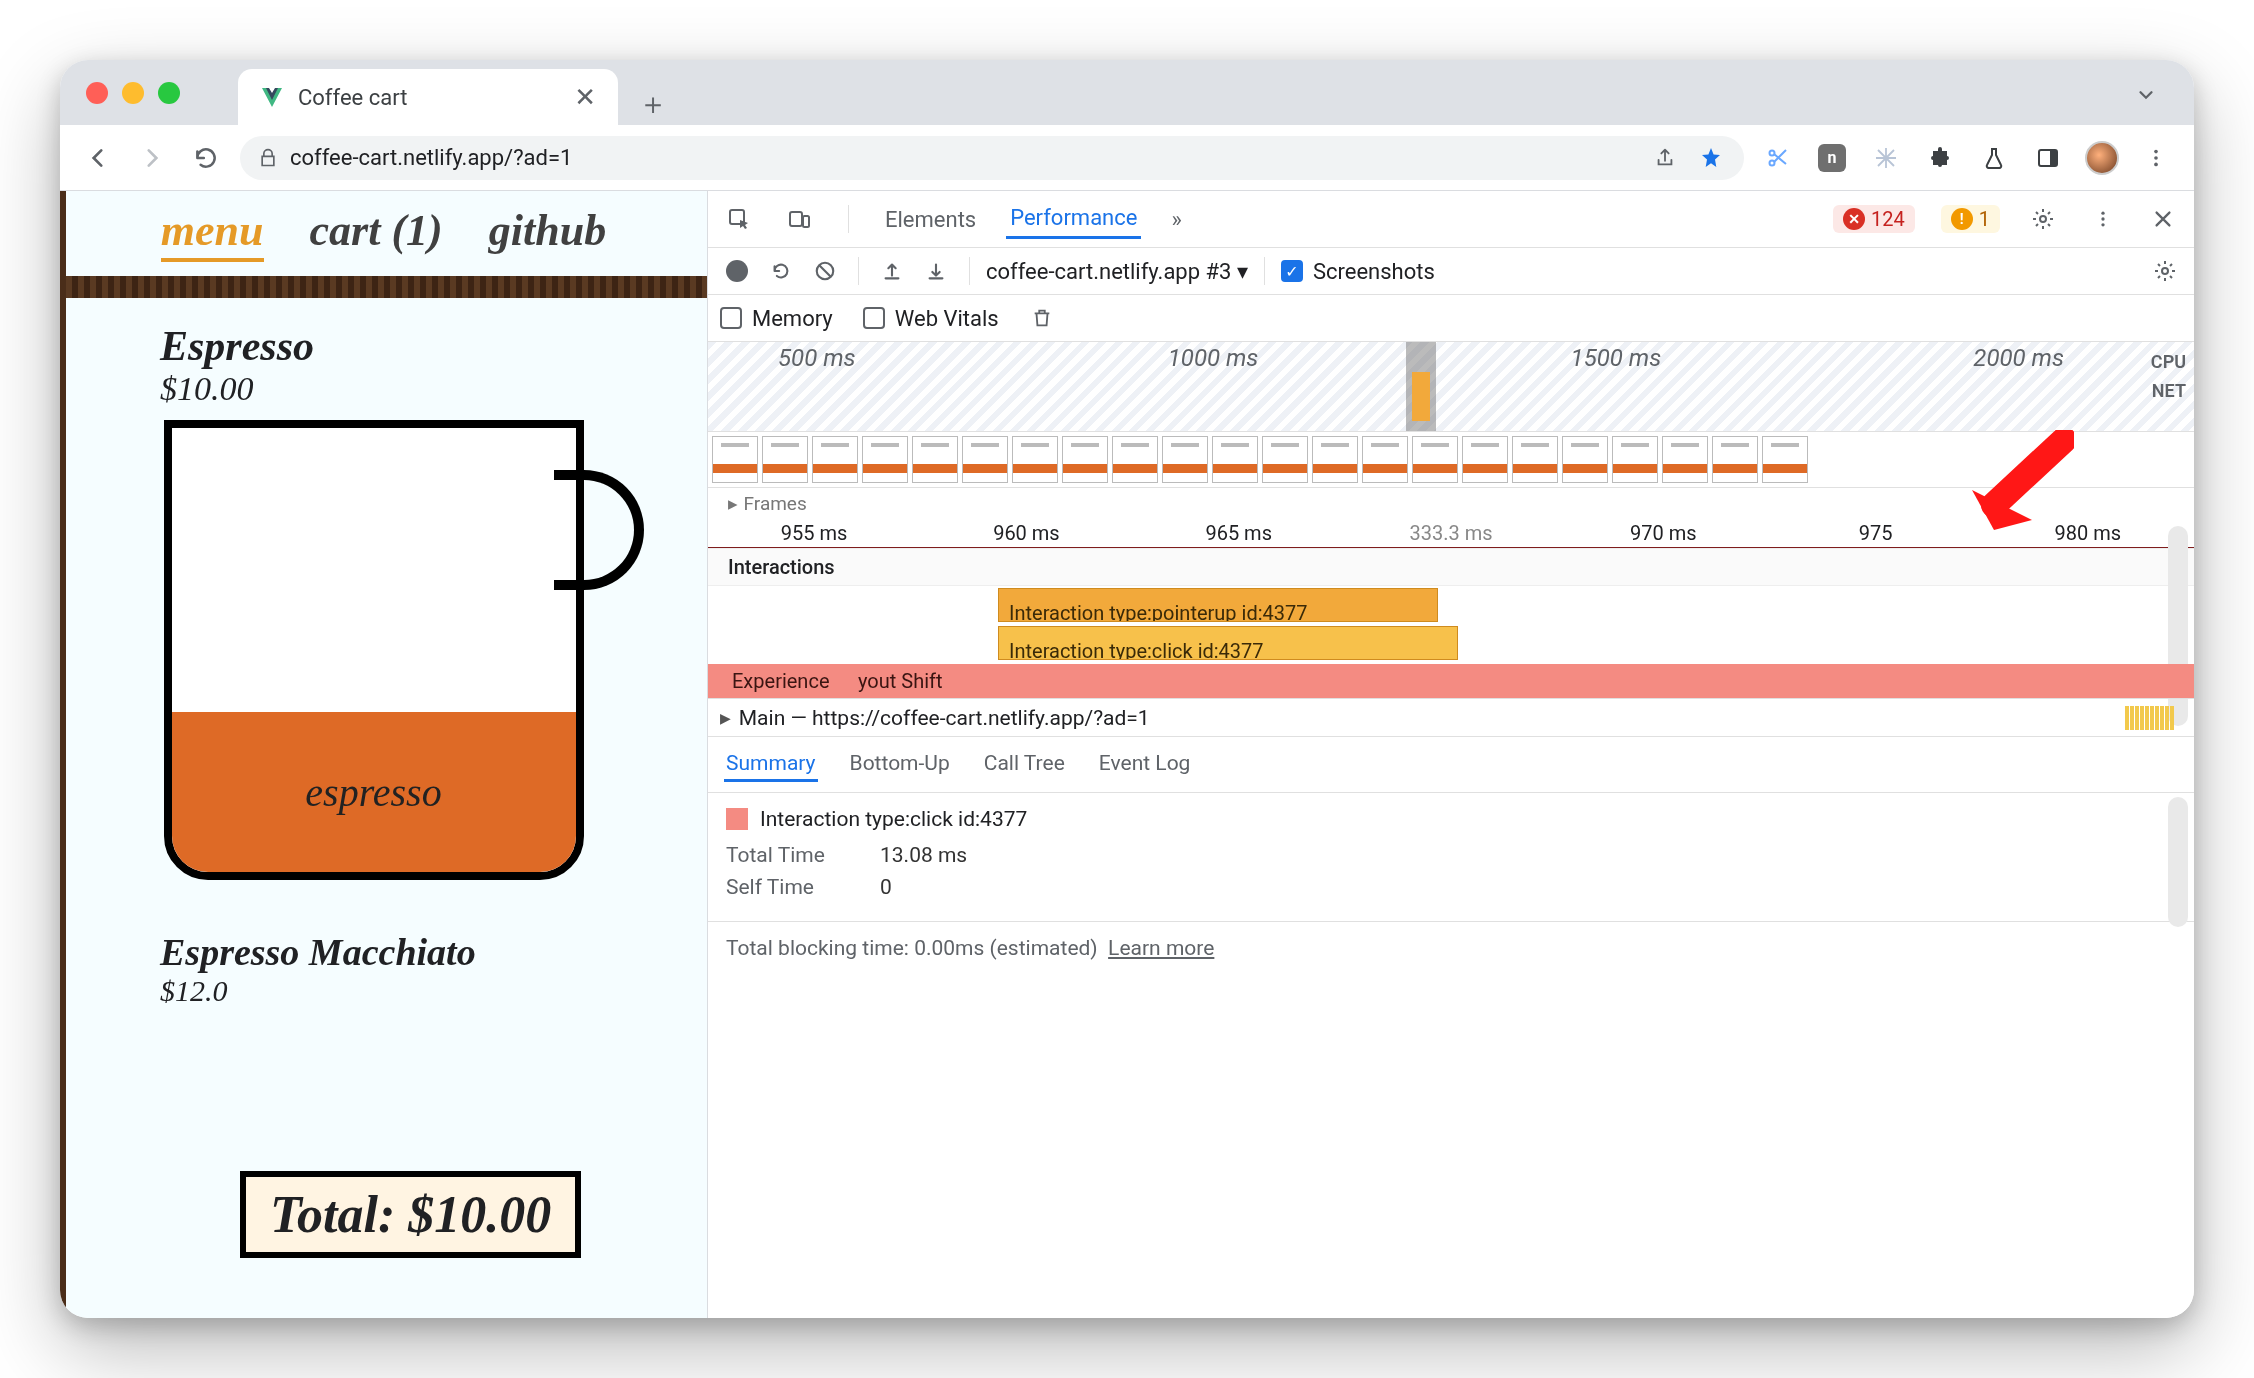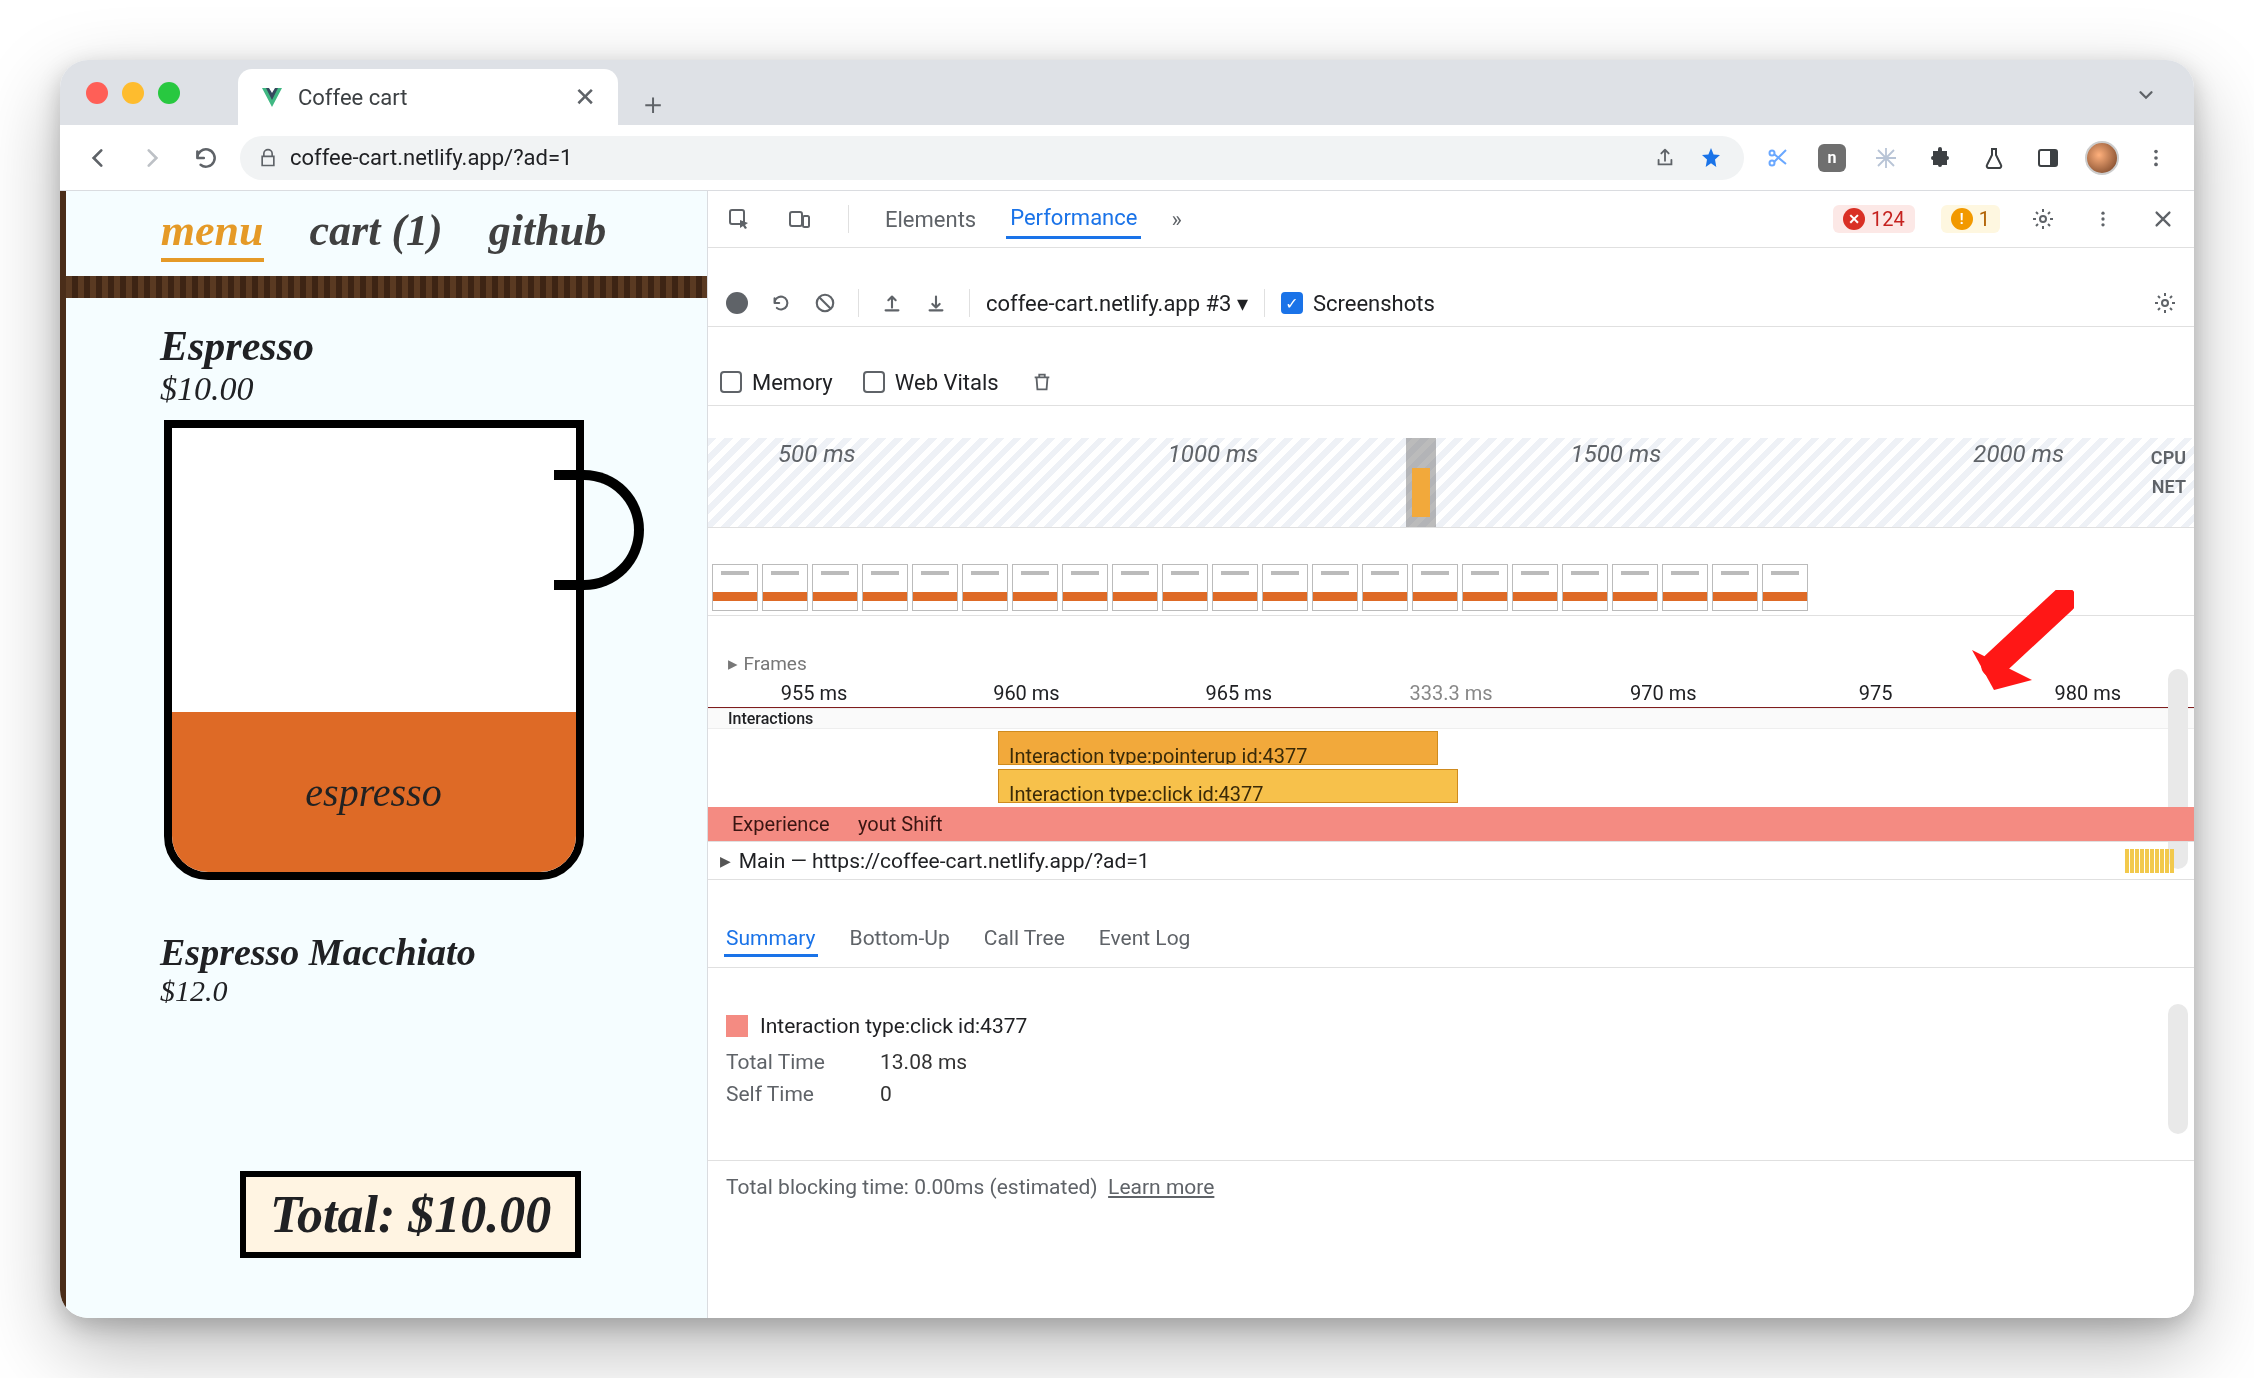--- a/index.html
+++ b/index.html
@@ -70,21 +70,21 @@
   .fill { position:absolute; left:0; bottom:0; right:0; height:160px; background:#de6a26; display:flex; align-items:center; justify-content:center; }
   .fill span { font-family:"Brush Script MT","Segoe Script",cursive; font-style:italic; font-size:40px; color:#222; }
   .handle { position:absolute; right:-20px; top:50px; width:90px; height:120px; border:10px solid #000; border-left:none; border-radius:0 70px 70px 0; }
   .product2 { padding: 40px 40px 0 100px; font-family:"Brush Script MT","Segoe Script",cursive; }
   .totalbar {
     position:absolute; left:180px; bottom:60px; background:#fff4e2; border:6px solid #000;
     font-family:"Brush Script MT","Segoe Script",cursive; font-style:italic; font-weight:700; font-size:52px;
     padding: 8px 24px; z-index:5;
   }
   
-  .devtools { flex:1; display:flex; flex-direction:column; background:#fff; font-size:20px; color:#202124;gap:32px; }
+  .devtools { flex:1; display:flex; flex-direction:column; background:#fff; font-size:20px; color:#202124; }
   .dt-row { display:flex; align-items:center; border-bottom:1px solid #e0e0e0; padding:6px 12px; gap:10px; }
   .dt-tabs { gap:26px; padding:8px 14px; }
   .dt-tabs .t { font-size:22px; color:#5f6368; padding:6px 4px; }
   .dt-tabs .t.active { color:#1a73e8; border-bottom:3px solid #1a73e8; }
   .spacer { flex:1; }
   .pill { display:flex; align-items:center; gap:6px; padding:2px 10px; border-radius:6px; font-size:20px; }
   .pill.err { background:#fce8e6; color:#c5221f; }
   .pill.warn { background:#fef7e0; color:#b06000; }
   .pill .dot { width:22px; height:22px; border-radius:50%; display:inline-flex; align-items:center; justify-content:center; color:#fff; font-size:14px; font-weight:700; }
   .pill.err .dot { background:#d93025; }
@@ -104,21 +104,21 @@
   .ov-mark { position:absolute; top:0; bottom:0; width:30px; background:rgba(120,120,120,.5); left:47%; }
   .ov-mark::after { content:""; position:absolute; left:6px; right:6px; top:30px; bottom:10px; background:#f2a93b; }
   .filmstrip { height:56px; border-bottom:1px solid #e0e0e0; display:flex; gap:4px; padding:4px; overflow:hidden; background:#fff; }
   .thumb { flex:0 0 46px; height:100%; border:1px solid #bbb; background:linear-gradient(#fff 60%,#de6a26 60% 80%,#fff 80%); position:relative; }
   .thumb::before { content:""; position:absolute; inset:6px 8px auto 8px; height:4px; background:#bbb; }
   .timeline { position:relative; border-bottom:1px solid #e0e0e0; }
   .frames-row { height:30px; font-size:19px; color:#777; padding-left:20px; display:flex; align-items:center; }
   .ruler { height:30px; display:flex; align-items:center; color:#202124; font-size:20px; border-bottom:1px solid #7f1d1d; }
   .ruler span { flex:1; text-align:center; }
   .ruler .mid { color:#888; }
-  .sec-label { height:21px; font-size:16px; padding-left:20px; display:flex; align-items:center; background:#fafafa; border-top:1px solid #eee; border-bottom:1px solid #eee; font-weight:500;text-align:right; }
+  .sec-label { height:38px; font-size:20px; padding-left:20px; display:flex; align-items:center; background:#fafafa; border-top:1px solid #eee; border-bottom:1px solid #eee; font-weight:500;text-align:right; }
   .track { position:relative; height:78px; background:#fff; }
   .bar { position:absolute; height:34px; background:#f2a93b; color:#3a2a08; font-size:20px; padding:12px 10px; white-space:nowrap; border:1px solid #cf8b1f; overflow:hidden; }
   .bar.y { background:#f7c14b; }
   .exp-row { height:34px; background:#f48b82; display:flex; align-items:center; padding-left:24px; font-size:20px; color:#3a1512; position:relative; }
   .main-row { height:38px; display:flex; align-items:center; padding-left:12px; font-size:21px; border-top:1px solid #e0e0e0; gap:8px; }
   .main-row .tri { font-size:14px; color:#555; }
   .main-mini { position:absolute; right:20px; height:24px; display:flex; gap:1px; }
   .main-mini i { width:4px; background:#f2c94c; height:100%; display:block; }
   .tabs2 { display:flex; gap:30px; padding:10px 16px; border-bottom:1px solid #e0e0e0; font-size:21px; }
   .tabs2 .t { color:#5f6368; padding:4px 2px; }

